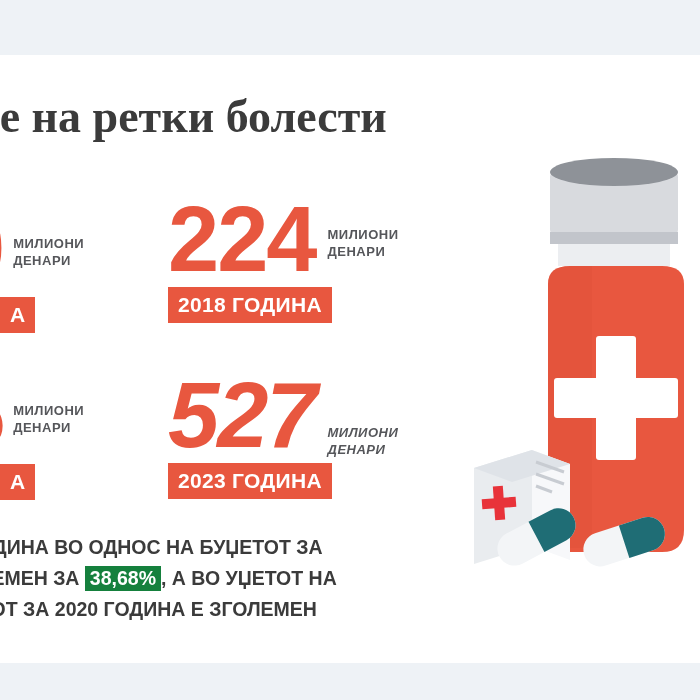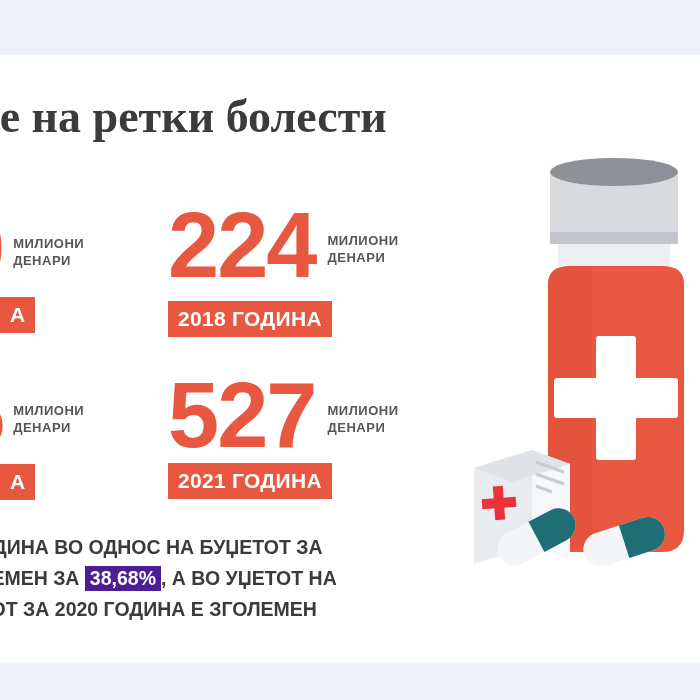--- a/index.html
+++ b/index.html
@@ -95,21 +95,21 @@
     top: 532px;
     width: 560px;
     font-family: "Liberation Sans", sans-serif;
     font-weight: bold;
     font-size: 19.5px;
     line-height: 31px;
     color: #3b3b3b;
     white-space: nowrap;
   }
   .hl {
-    background: #4c1d95;
+    background: #15803d;
     color: #ffffff;
     padding: 1px 5px 2px 5px;
   }
 
   
   .illu {
     position: absolute;
     left: 470px;
     top: 150px;
     width: 230px;
@@ -145,43 +145,43 @@
       <div style="margin-left:10px; margin-top:30px;">
         <div class="unit">МИЛИОНИ</div>
         <div class="unit">ДЕНАРИ</div>
       </div>
     </div>
     <div style="margin-top:6px; margin-left:46px;">
       <span class="yeartag">А</span>
     </div>
   </div>
 
-  <div class="numblock" style="left:168px; top:202px;">
+  <div class="numblock" style="left:168px; top:196px;">
     <div style="display:flex; align-items:flex-start;">
       <div class="bignum">224</div>
       <div style="margin-left:12px; margin-top:30px;">
         <div class="unit">МИЛИОНИ</div>
         <div class="unit">ДЕНАРИ</div>
       </div>
     </div>
-    <div style="margin-top:13px;">
+    <div style="margin-top:5px;">
       <span class="yeartag">2018 ГОДИНА</span>
     </div>
   </div>
 
   <div class="numblock" style="left:168px; top:372px;">
-    <div style="display:flex; align-items:flex-start;">
+    <div style="display:flex; align-items:flex-end;font-style:italic;">
       <div class="bignum">527</div>
       <div style="margin-left:12px; margin-top:30px;">
         <div class="unit">МИЛИОНИ</div>
         <div class="unit">ДЕНАРИ</div>
       </div>
     </div>
     <div style="margin-top:5px;">
-      <span class="yeartag">2021 ГОДИНА</span>
+      <span class="yeartag">2023 ГОДИНА</span>
     </div>
   </div>
 
   <div class="para">
     <div>20 ГОДИНА ВО ОДНОС НА БУЏЕТОТ ЗА</div>
     <div><span>ЗГОЛЕМЕН ЗА </span><span class="hl">38,68%</span><span>, А ВО УЏЕТОТ НА</span></div>
     <div>УЏЕТОТ ЗА 2020 ГОДИНА Е ЗГОЛЕМЕН</div>
   </div>
 
   <div class="illu">

